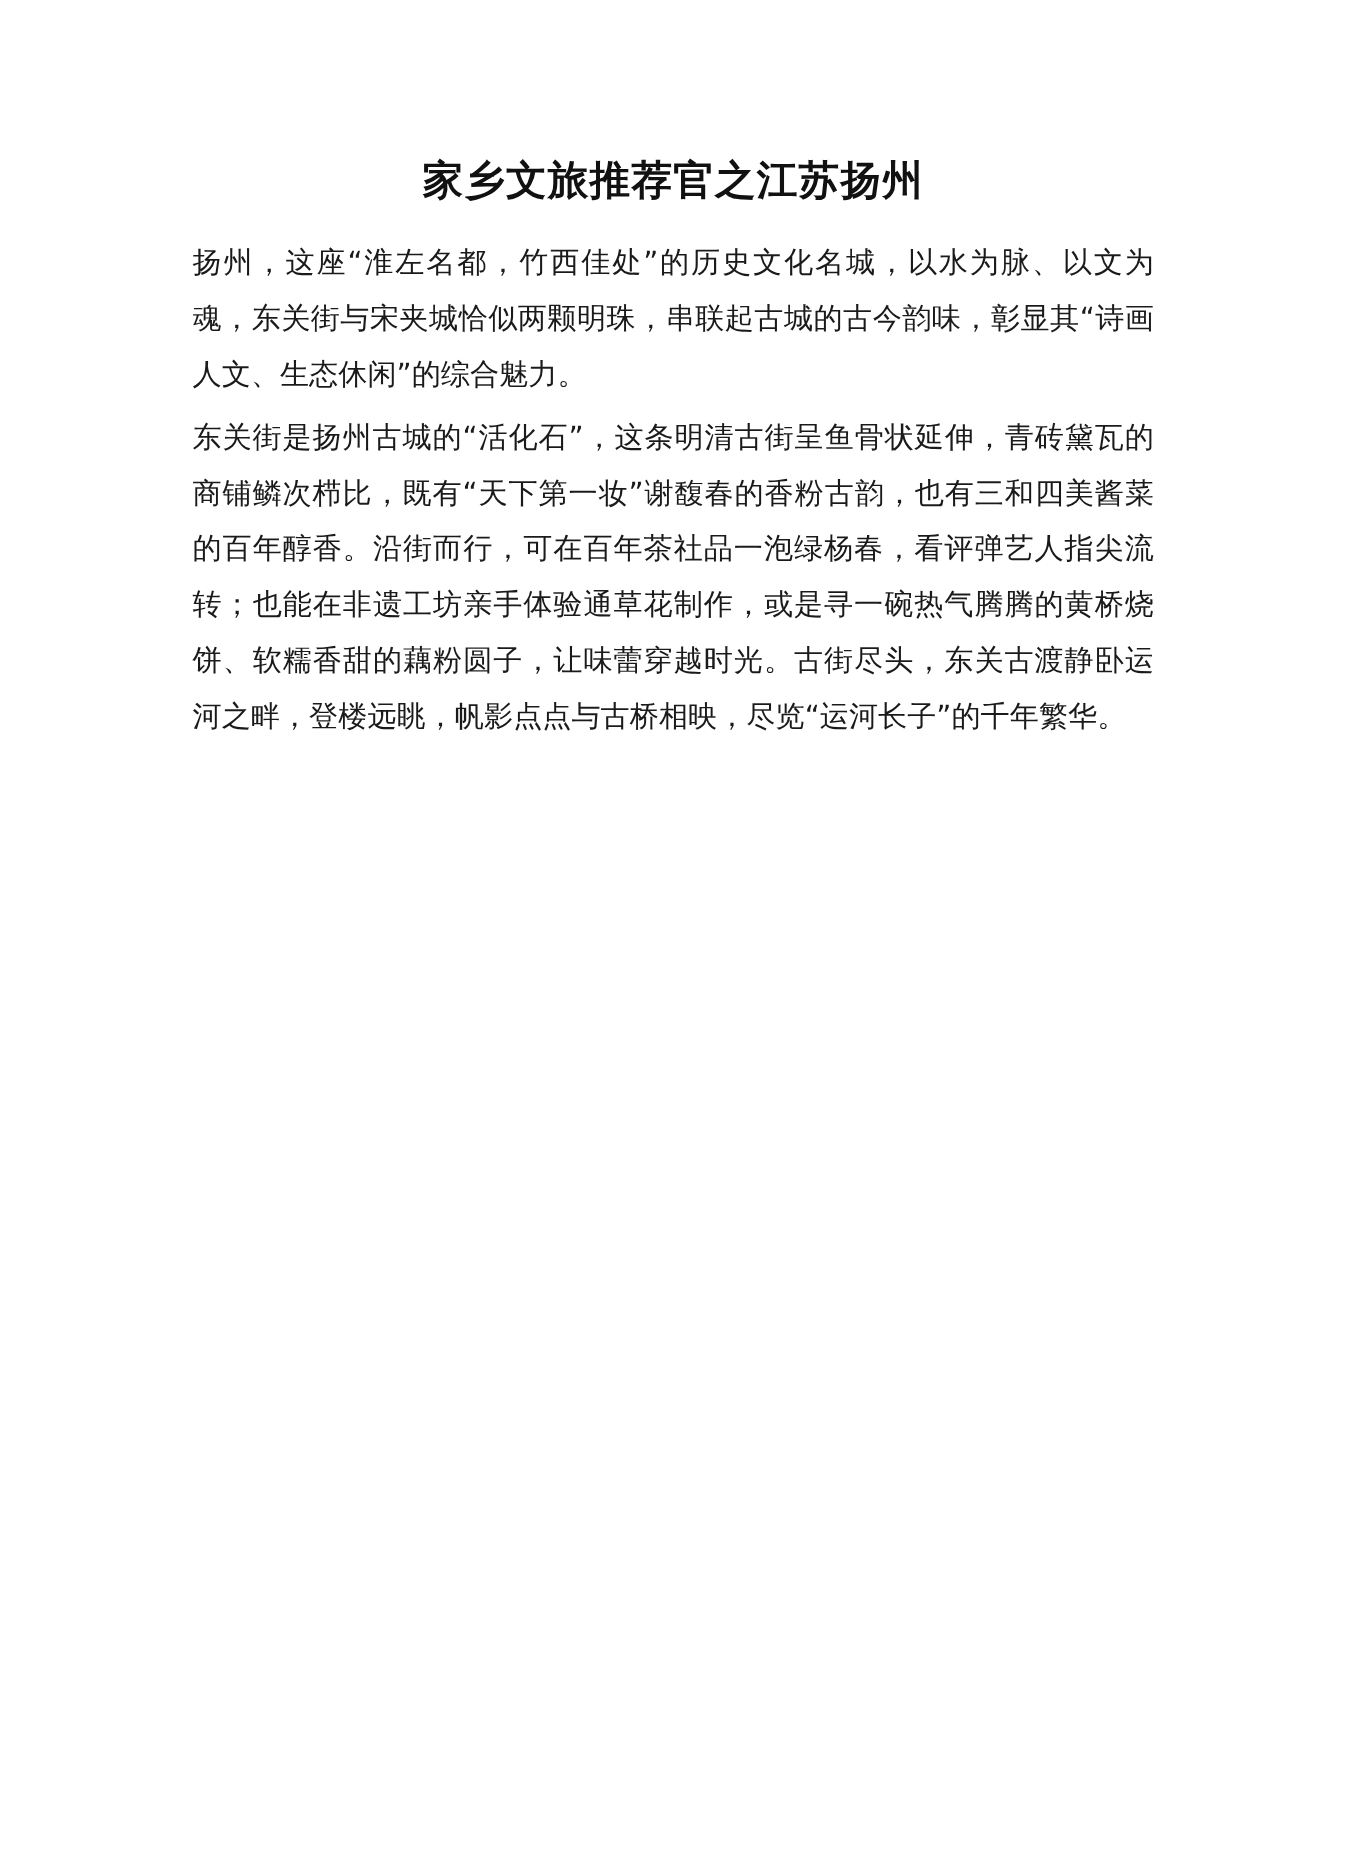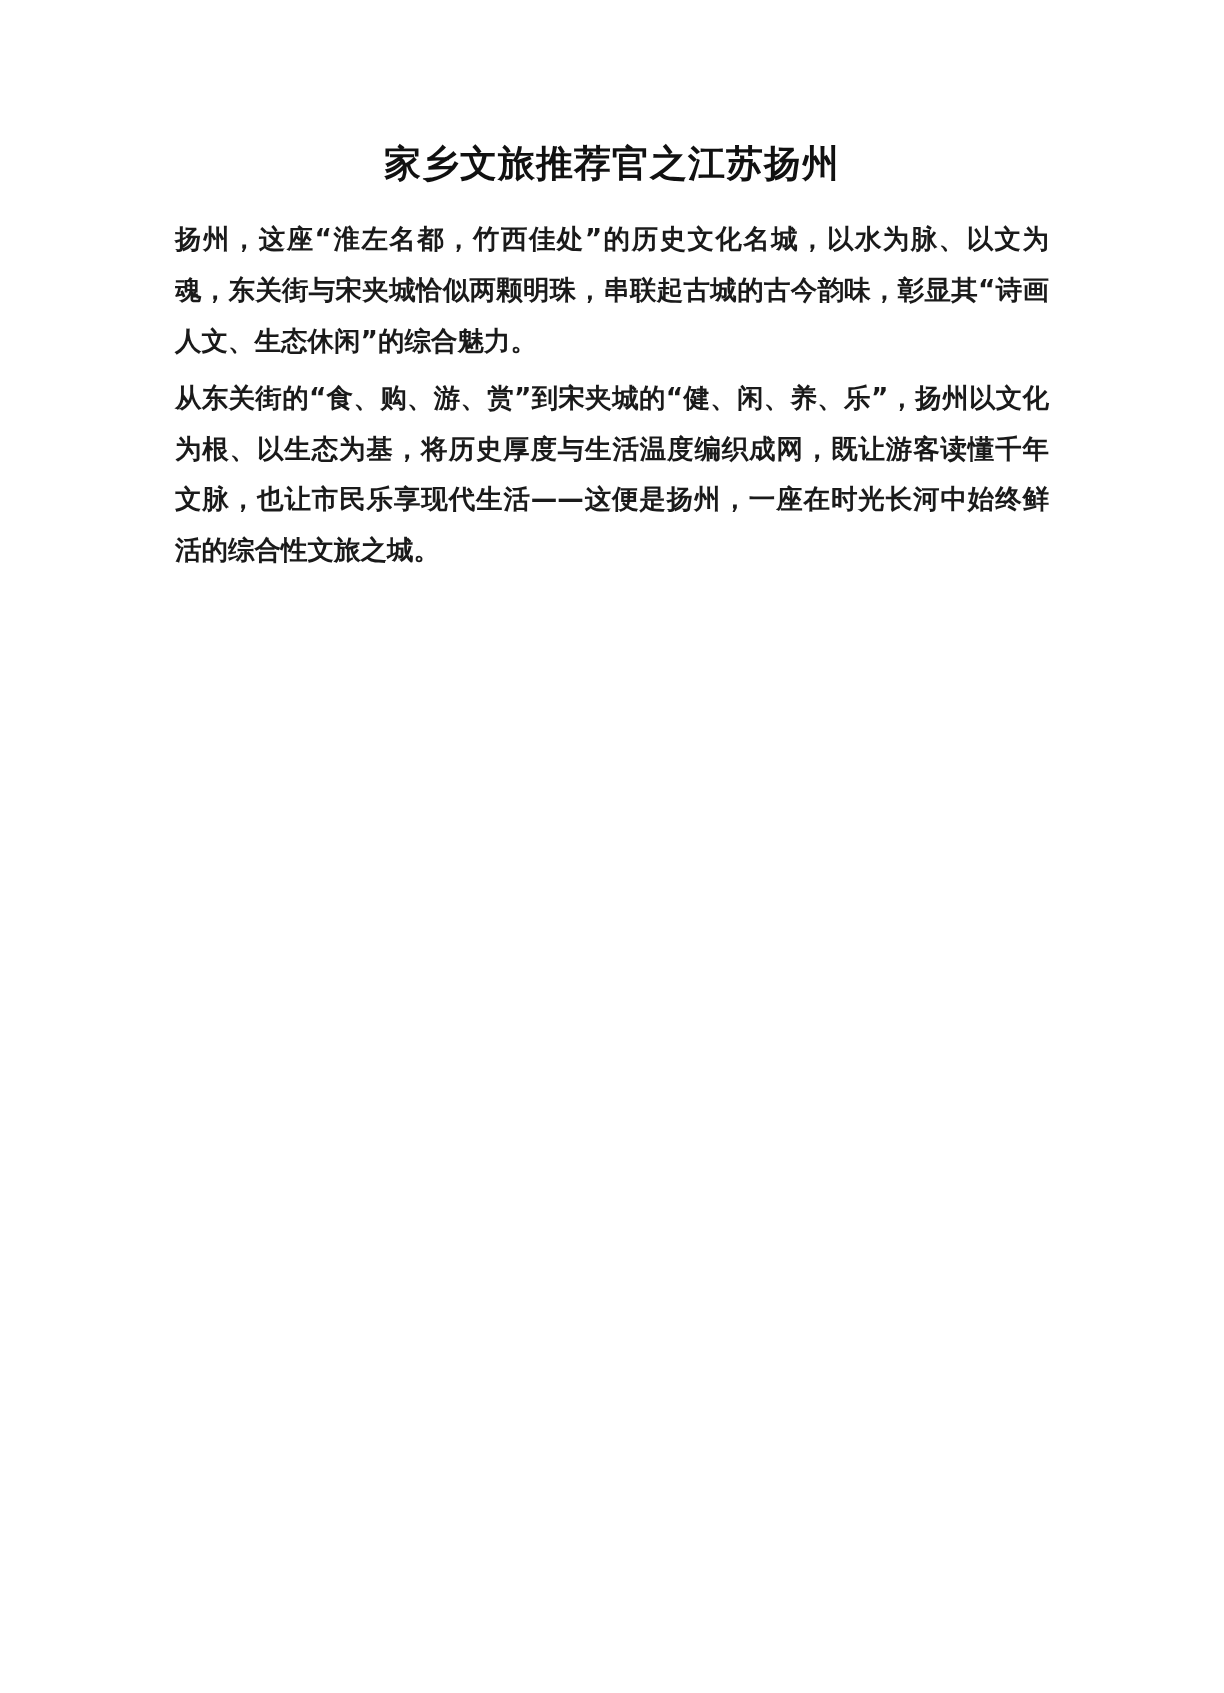--- a/index.html
+++ b/index.html
@@ -34,25 +34,24 @@
     font-size: 26.5px;
     line-height: 1.92;
     text-align: justify;
     text-justify: inter-ideograph;
     color: #1a1a1a;
   }
   .para {
     margin: 0 0 6px 0;
     text-indent: 0;
     white-space: normal;
-    font-weight: bold;
   }
 </style>
 </head>
 <body>
 
 <div class="page">
   <h1 class="doc-title">家乡文旅推荐官之江苏扬州</h1>
   <div class="doc-body">
     <p class="para">扬州，这座“淮左名都，竹西佳处”的历史文化名城，以水为脉、以文为魂，东关街与宋夹城恰似两颗明珠，串联起古城的古今韵味，彰显其“诗画人文、生态休闲”的综合魅力。</p>
-    <p class="para">从东关街的“食、购、游、赏”到宋夹城的“健、闲、养、乐”，扬州以文化为根、以生态为基，将历史厚度与生活温度编织成网，既让游客读懂千年文脉，也让市民乐享现代生活——这便是扬州，一座在时光长河中始终鲜活的综合性文旅之城。</p>
+    <p class="para">东关街是扬州古城的“活化石”，这条明清古街呈鱼骨状延伸，青砖黛瓦的商铺鳞次栉比，既有“天下第一妆”谢馥春的香粉古韵，也有三和四美酱菜的百年醇香。沿街而行，可在百年茶社品一泡绿杨春，看评弹艺人指尖流转；也能在非遗工坊亲手体验通草花制作，或是寻一碗热气腾腾的黄桥烧饼、软糯香甜的藕粉圆子，让味蕾穿越时光。古街尽头，东关古渡静卧运河之畔，登楼远眺，帆影点点与古桥相映，尽览“运河长子”的千年繁华。</p>
   </div>
 </div>
 
 </body></html>

